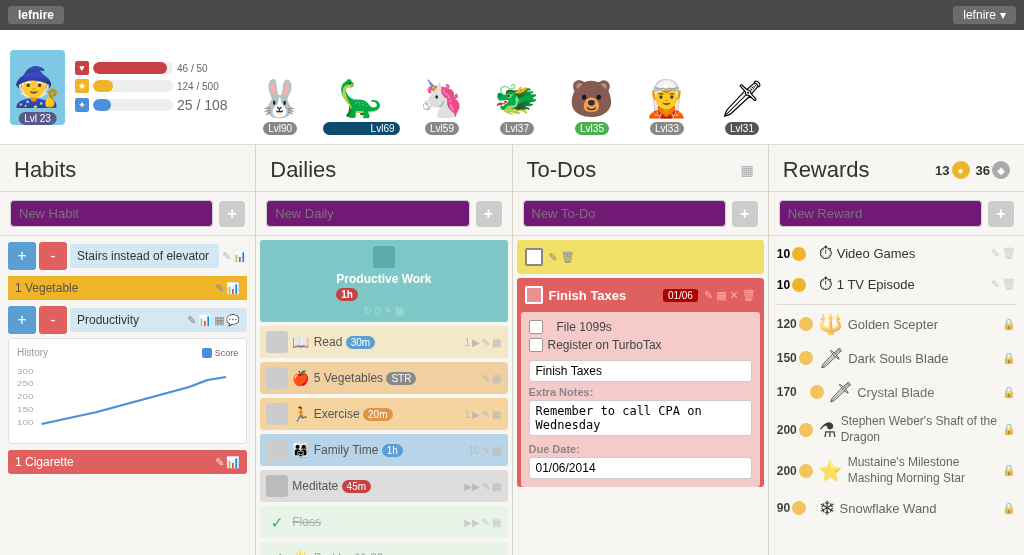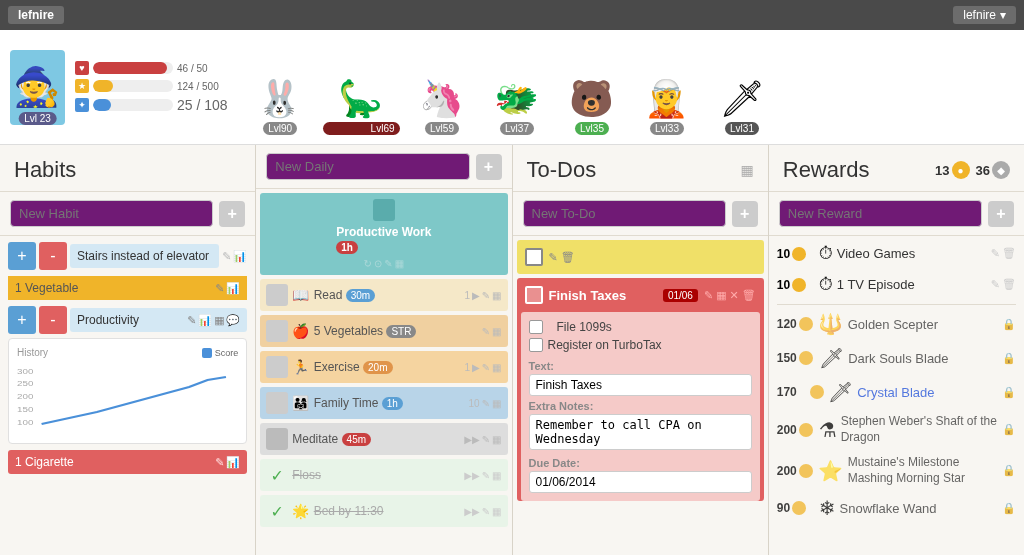--- a/index.html
+++ b/index.html
@@ -23,21 +23,21 @@
     .stat-bar-yellow .stat-bar-inner { background: #f0b429; }
     .stat-bar-blue .stat-bar-inner { background: #4a90d9; }
     .stat-icon { width: 14px; height: 14px; display: inline-flex; align-items: center; justify-content: center; font-size: 9px; border-radius: 2px; }
     .stat-icon-red { background: #c94040; color: #fff; }
     .stat-icon-yellow { background: #f0b429; color: #fff; }
     .stat-icon-blue { background: #4a90d9; color: #fff; }
     .level-badge { position: absolute; bottom: 0; left: 50%; transform: translateX(-50%); background: #5a5a8a; color: #fff; font-size: 10px; padding: 1px 6px; border-radius: 10px; white-space: nowrap; }
     .party-member { display: flex; flex-direction: column; align-items: center; position: relative; margin: 0 4px; }
     .party-avatar { width: 65px; height: 80px; display: flex; align-items: flex-end; justify-content: center; }
     .lvl-badge { font-size: 10px; padding: 1px 5px; border-radius: 8px; color: #fff; margin-top: 2px; background: #888; white-space: nowrap; }
-    .lvl-badge-orange { background: #7f1d1d; padding-left: 48px; }
+    .lvl-badge-orange { background: #0c4a6e; padding-left: 48px; }
 
     
     .main { display: flex; height: 410px; background: #f0ede4; }
     .column { flex: 1; border-right: 1px solid #d8d3c8; background: #f8f6f2; display: flex; flex-direction: column; overflow: hidden; }
     .column:last-child { border-right: none; }
     .col-header { padding: 12px 14px 8px; font-size: 22px; font-weight: 300; color: #333; border-bottom: 1px solid #e0dbd0; display: flex; align-items: center; justify-content: space-between; }
 
     
     .input-row { display: flex; align-items: center; padding: 8px 10px; gap: 6px; border-bottom: 1px solid #e0dbd0; }
     .new-item-input { flex: 1; border: 1px solid #ccc; border-radius: 4px; padding: 5px 8px; font-size: 13px; background: #701a75; color: #999; }
@@ -235,20 +235,23 @@
           <div style="display:flex;gap:2px;color:#ffdddd;font-size:11px;">
             <span>✎</span>
             <span>📊</span>
           </div>
         </div>
       </div>
     </div>
   </div>
 
   <div class="column">
+    <div class="col-header">
+      <span>Dailies</span>
+    </div>
     <div class="input-row">
       <input class="new-item-input" placeholder="New Daily" style="">
       <div class="add-btn">+</div>
     </div>
     <div class="dailies-list scroll-container">
 
       <div style="display:flex;align-items:center;gap:4px;margin-bottom:4px;padding:6px 6px;border-radius:3px;background:#7ec8c8;flex-direction:column;">
         <div style="width:22px;height:22px;background:#5aacac;border-radius:3px;"></div>
         <div style="flex:1;font-size:12px;color:#fff;font-weight:bold;">
           <div>Productive Work</div>
@@ -379,21 +382,20 @@
           
           <div style="display:flex;align-items:center;gap:14px;margin-bottom:4px;">
             <div style="width:14px;height:14px;border:1px solid #999;border-radius:2px;background:#fff;"></div>
             <span style="font-size:12px;color:#444;">File 1099s</span>
           </div>
           <div style="display:flex;align-items:center;gap:5px;margin-bottom:8px;">
             <div style="width:14px;height:14px;border:1px solid #999;border-radius:2px;background:#fff;"></div>
             <span style="font-size:12px;color:#444;">Register on TurboTax</span>
           </div>
           
-          <div style="font-size:11px;color:#888;font-weight:bold;margin-bottom:2px;">Text:</div>
           <input style="border: 1px solid rgb(204, 204, 204); border-radius: 3px; padding: 3px 6px; font-size: 12px; width: 100%; background: rgb(255, 255, 255); margin-bottom: 4px;" value="Finish Taxes">
           
           <div style="font-size:11px;color:#888;font-weight:bold;margin-bottom:2px;">Extra Notes:</div>
           <textarea style="border: 1px solid rgb(204, 204, 204); border-radius: 3px; padding: 3px 6px; font-size: 12px; width: 100%; background: rgb(255, 255, 255); margin-bottom: 4px; resize: none; height: 36px;">Remember to call CPA on Wednesday</textarea>
           
           <div style="font-size:11px;color:#888;font-weight:bold;margin-bottom:2px;">Due Date:</div>
           <input style="border: 1px solid rgb(204, 204, 204); border-radius: 3px; padding: 3px 6px; font-size: 12px; width: 100%; background: rgb(255, 255, 255);" value="01/06/2014">
         </div>
       </div>
 
@@ -467,21 +469,21 @@
         <div style="flex:1;font-size:13px;color:#333;">Dark Souls Blade</div>
         <span style="color:#ccc;font-size:11px;">🔒</span>
       </div>
 
       <div style="display:flex;align-items:center;gap:4px;margin-bottom:4px;padding:3px 0;opacity:0.75;">
         <div style="display:flex;align-items:center;gap:13px;min-width:38px;font-size:12px;font-weight:bold;">
           <span>170</span>
           <div style="width:14px;height:14px;background:#f0b429;border-radius:50%;"></div>
         </div>
         <span style="font-size:20px;">🗡</span>
-        <div style="flex:1;font-size:13px;color:#1d4ed8;">Crystal Blade</div>
+        <div style="flex:1;font-size:13px;color:#404040;">Crystal Blade</div>
         <span style="color:#ccc;font-size:11px;">🔒</span>
       </div>
 
       <div style="display:flex;align-items:center;gap:4px;margin-bottom:4px;padding:3px 0;opacity:0.75;">
         <div style="display:flex;align-items:center;gap:2px;min-width:38px;font-size:12px;font-weight:bold;">
           <span>200</span>
           <div style="width:14px;height:14px;background:#f0b429;border-radius:50%;"></div>
         </div>
         <span style="font-size:20px;">⚗</span>
         <div style="flex:1;font-size:12px;color:#333;line-height:1.3;">Stephen Weber's Shaft of the Dragon</div>

